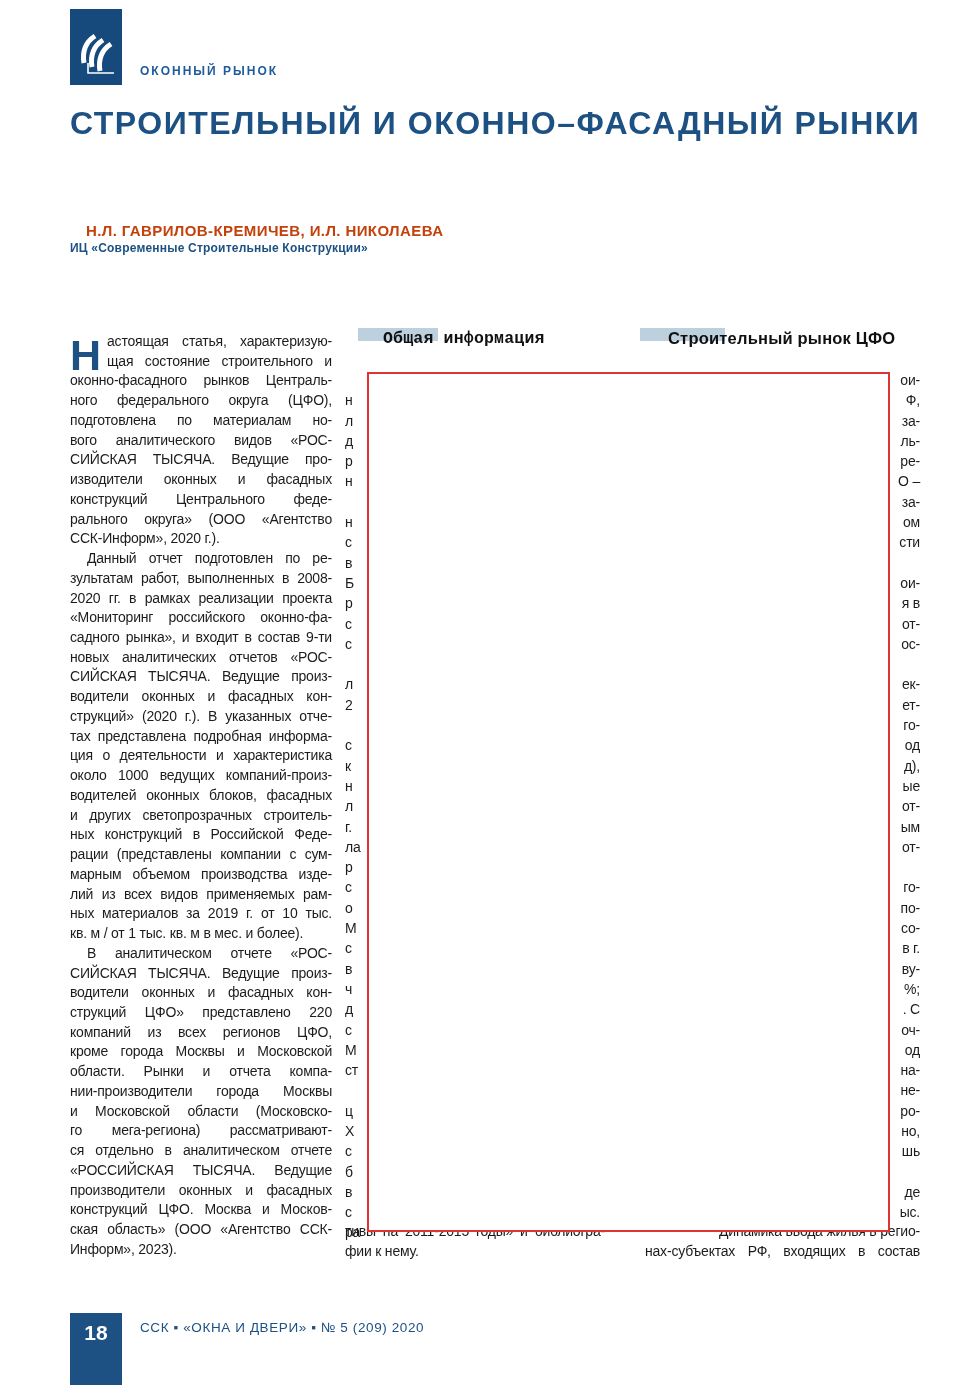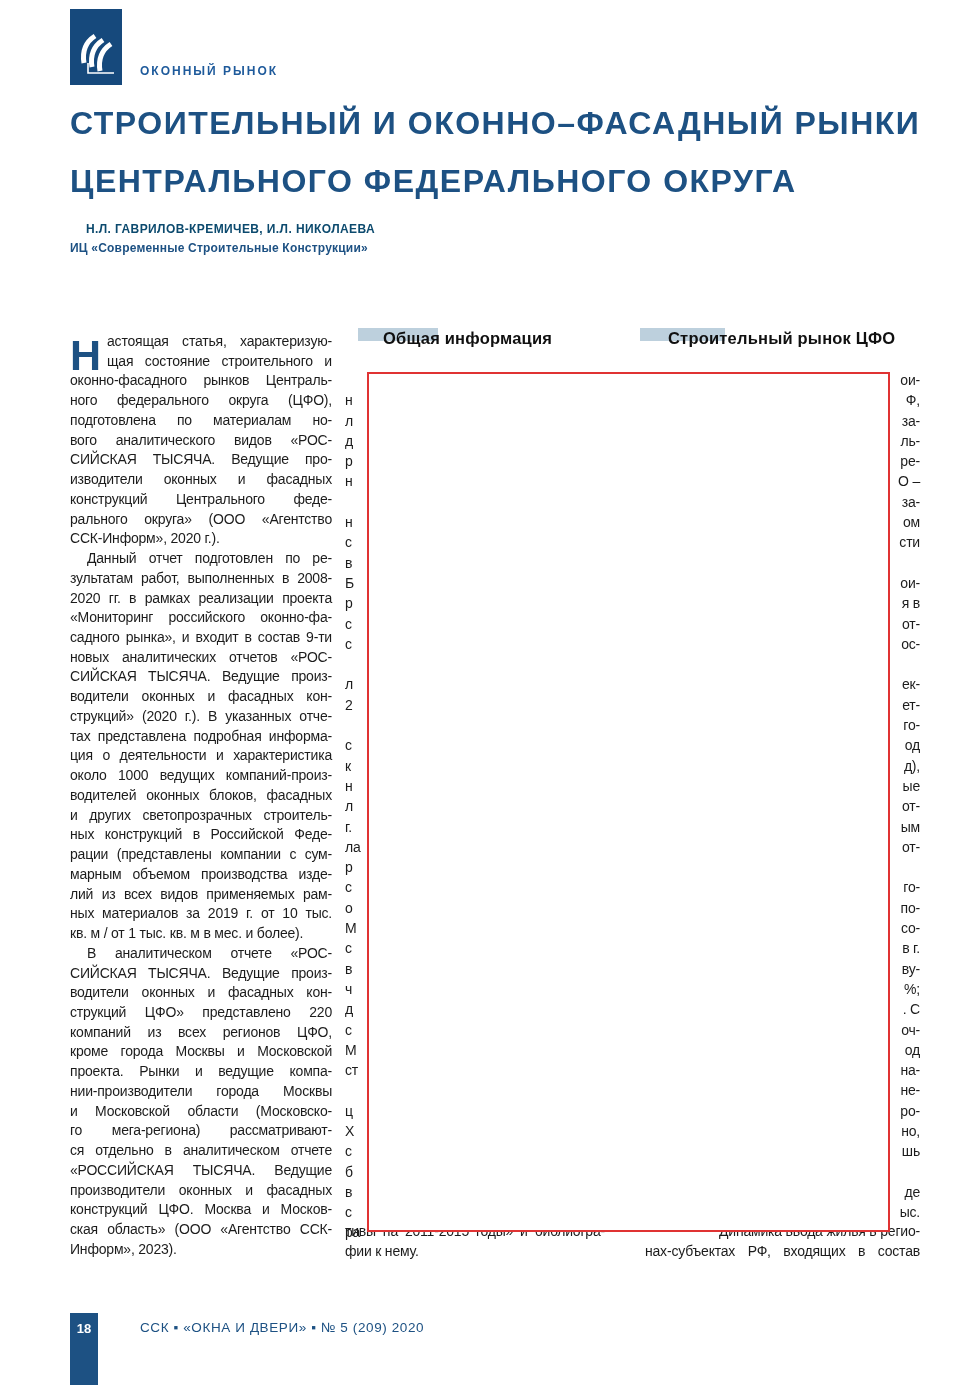--- a/index.html
+++ b/index.html
@@ -5,30 +5,30 @@
   html,body{margin:0;padding:0;background:#888;}
   #page{position:relative;width:980px;height:1385px;background:#ffffff;overflow:hidden;
         font-family:"Liberation Sans",sans-serif;color:#1c1c1c;}
   
   .logo{position:absolute;left:70px;top:9px;width:52px;height:76px;background:#16497c;}
   .kicker{position:absolute;left:140px;top:64px;font-size:12px;font-weight:bold;
           letter-spacing:2px;color:#1e5a9b;}
   .title{position:absolute;left:70px;width:860px;font-size:32px;font-weight:bold;
          letter-spacing:1.5px;color:#1d5183;white-space:nowrap;}
   #title1{top:105px;} #title2{top:163px;}
-  .authors{position:absolute;left:70px;top:222px;font-size:12px;font-weight:bold;
-           letter-spacing:.4px;color:#0c4a6e;padding-left:16px;}
+  .authors{position:absolute;left:70px;top:222px;font-size:15px;font-weight:bold;
+           letter-spacing:.4px;color:#c2410c;padding-left:16px;}
   .affil{position:absolute;left:70px;top:241px;font-size:12px;font-weight:bold;
          letter-spacing:.2px;color:#1d5183;}
   
   .sec-bar{position:absolute;top:328px;height:13px;background:#bdd0dd;z-index:0;}
   #bar1{left:358px;width:80px;} #bar2{left:640px;width:85px;}
   .sec-head{position:absolute;top:329px;font-size:16.5px;font-weight:bold;color:#101010;
             letter-spacing:.2px;z-index:1;white-space:nowrap;}
-  #sec1{left:383px;} #sec2{left:668px;}
+  #sec1{left:383px;font-family:Liberation Mono, monospace;} #sec2{left:668px;}
   
   #left-col{position:absolute;left:70px;top:332px;width:262px;font-size:14px;
             line-height:19.74px;letter-spacing:-.2px;}
   #left-col .line{height:19.74px;white-space:normal;}
   .jl{text-align:justify;text-align-last:justify;}
   .ind{padding-left:17px;}
   .dropind{padding-left:37px;}
   .drop-cap{position:absolute;left:70px;top:335px;font-size:43px;line-height:40px;
             font-weight:bold;color:#1d5183;z-index:1;}
   
@@ -40,43 +40,42 @@
   
   .cap{position:absolute;font-size:14px;letter-spacing:-.2px;z-index:1;}
   #mcap1{left:345px;top:1223px;width:260px;text-align:justify;text-align-last:justify;}
   #mcap2{left:345px;top:1243px;}
   #rcap1{right:60px;top:1223px;text-align:right;}
   #rcap2{left:645px;top:1243px;width:275px;text-align:justify;text-align-last:justify;}
   
   .ph-box{position:absolute;left:367px;top:372px;width:523px;height:860px;
           box-sizing:border-box;background:#ffffff;border:2px solid #e03333;z-index:5;}
   
-  .footer-box{position:absolute;left:70px;top:1313px;width:28px;height:72px;
-              background:#1d5183;color:#ffffff;font-size:13px;font-weight:bold;
+  .footer-box{position:absolute;left:70px;top:1313px;width:52px;height:72px;
+              background:#1d5183;color:#ffffff;font-size:21px;font-weight:bold;
               text-align:center;padding-top:8px;box-sizing:border-box;}
   .footer-text{position:absolute;left:140px;top:1320px;font-size:13.5px;
                letter-spacing:.6px;color:#1d5183;}
 </style>
 </head>
 <body>
 
 <div id="page">
 
   <div class="logo">
     <svg width="52" height="76" viewBox="0 0 52 76">
       <path d="M14,54 Q11,36 25,27" fill="none" stroke="#ffffff" stroke-width="5"></path>
       <path d="M22,58 Q19,40 33,31" fill="none" stroke="#ffffff" stroke-width="5"></path>
       <path d="M30,62 Q27,44 41,35" fill="none" stroke="#ffffff" stroke-width="5"></path>
       <path d="M18,54 L18,64 L44,64" fill="none" stroke="#ffffff" stroke-width="1.6"></path>
     </svg>
   </div>
   <div class="kicker">ОКОННЫЙ РЫНОК</div>
 
   <div class="title" id="title1">СТРОИТЕЛЬНЫЙ И ОКОННО–ФАСАДНЫЙ РЫНКИ</div>
-  <div class="title" id="title2">ЦЕНТРАЛЬНОГО ФЕДЕРАЛЬНОГО ОКРУГА</div>
   <div class="authors">Н.Л. ГАВРИЛОВ-КРЕМИЧЕВ, И.Л. НИКОЛАЕВА</div>
   <div class="affil">ИЦ «Современные Строительные Конструкции»</div>
 
   <div class="sec-bar" id="bar1"></div>
   <div class="sec-bar" id="bar2"></div>
   <div class="sec-head" id="sec1">Общая информация</div>
   <div class="sec-head" id="sec2">Строительный рынок ЦФО</div>
 
   <div class="drop-cap">Н</div>
   <div id="left-col">
@@ -110,21 +109,21 @@
       <div class="line jl">марным объемом производства изде-</div>
       <div class="line jl">лий из всех видов применяемых рам-</div>
       <div class="line jl">ных материалов за 2019 г. от 10 тыс.</div>
       <div class="line">кв. м / от 1 тыс. кв. м в мес. и более).</div>
       <div class="line jl ind">В аналитическом отчете «РОС-</div>
       <div class="line jl">СИЙСКАЯ ТЫСЯЧА. Ведущие произ-</div>
       <div class="line jl">водители оконных и фасадных кон-</div>
       <div class="line jl">струкций ЦФО» представлено 220</div>
       <div class="line jl">компаний из всех регионов ЦФО,</div>
       <div class="line jl">кроме города Москвы и Московской</div>
-      <div class="line jl">проекта. Рынки и ведущие компа-</div>
+      <div class="line jl">области. Рынки и отчета компа-</div>
       <div class="line jl">нии-производители города Москвы</div>
       <div class="line jl">и Московской области (Московско-</div>
       <div class="line jl">го мега-региона) рассматривают-</div>
       <div class="line jl">ся отдельно в аналитическом отчете</div>
       <div class="line jl">«РОССИЙСКАЯ ТЫСЯЧА. Ведущие</div>
       <div class="line jl">производители оконных и фасадных</div>
       <div class="line jl">конструкций ЦФО. Москва и Москов-</div>
       <div class="line jl">ская область» (ООО «Агентство ССК-</div>
       <div class="line">Информ», 2023).</div>
     </div>

